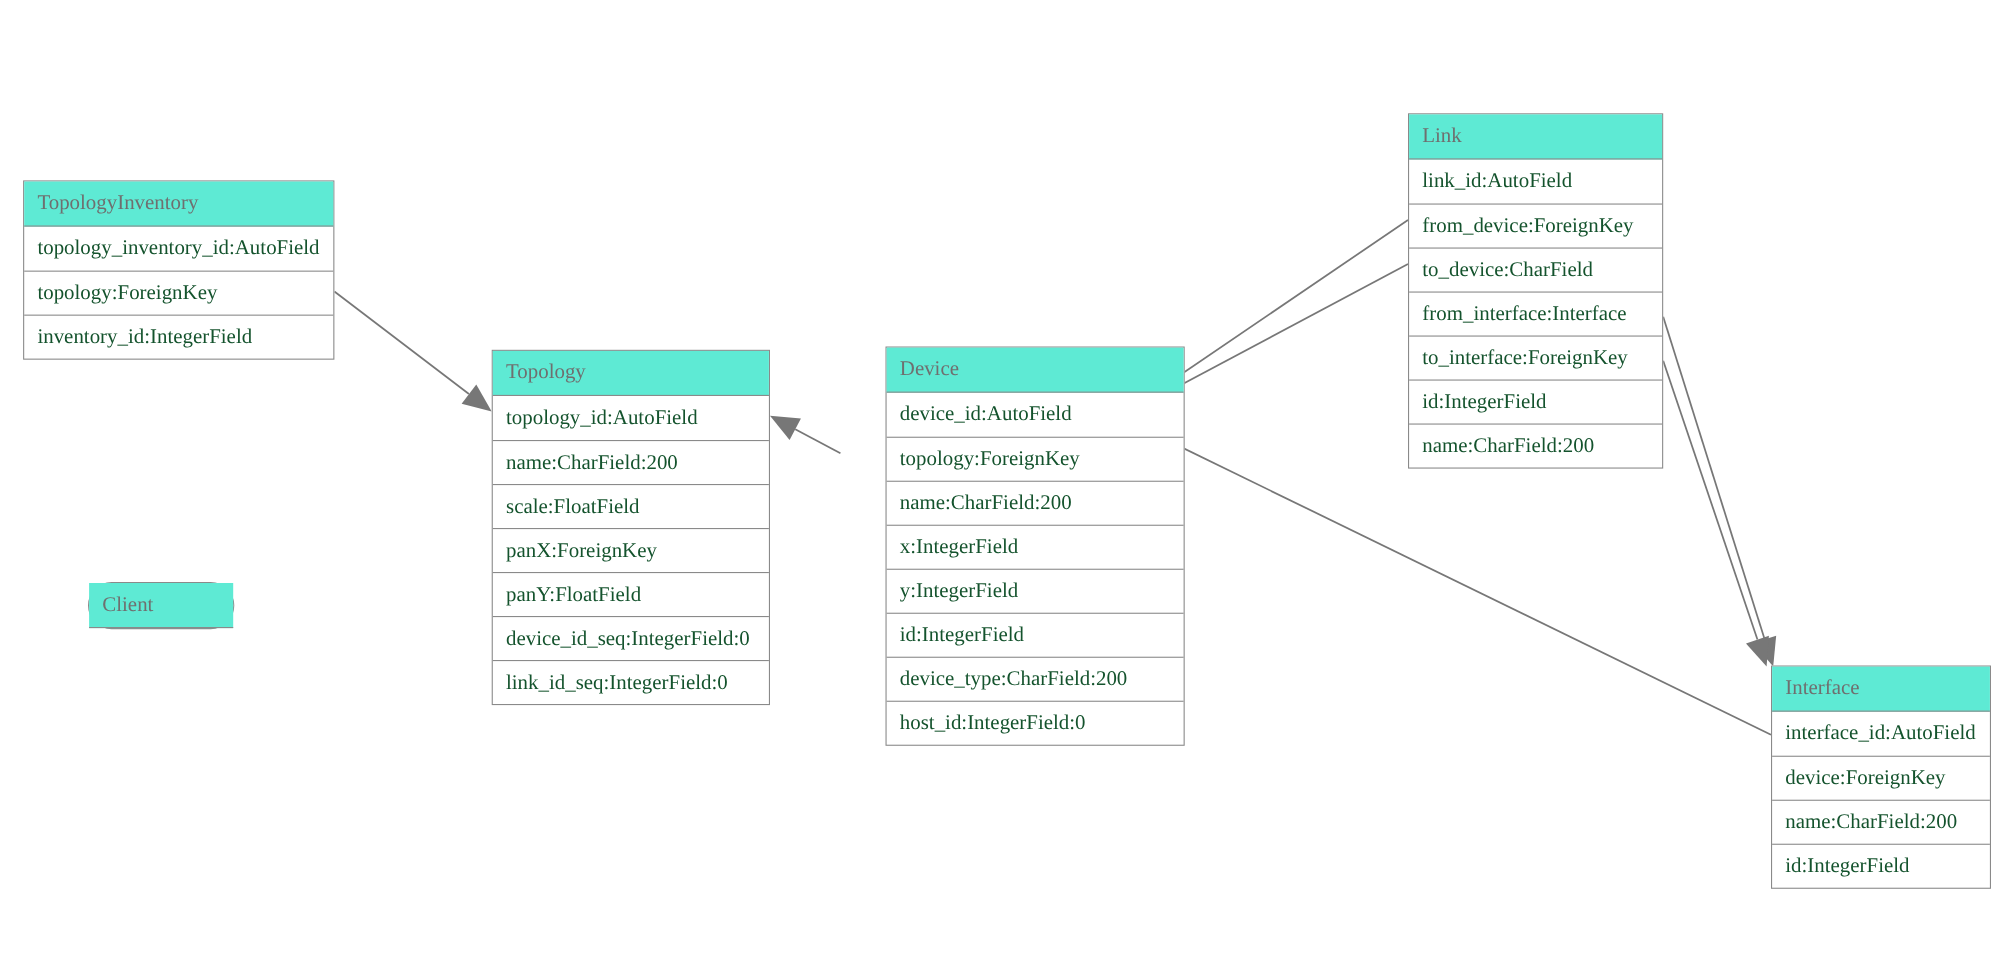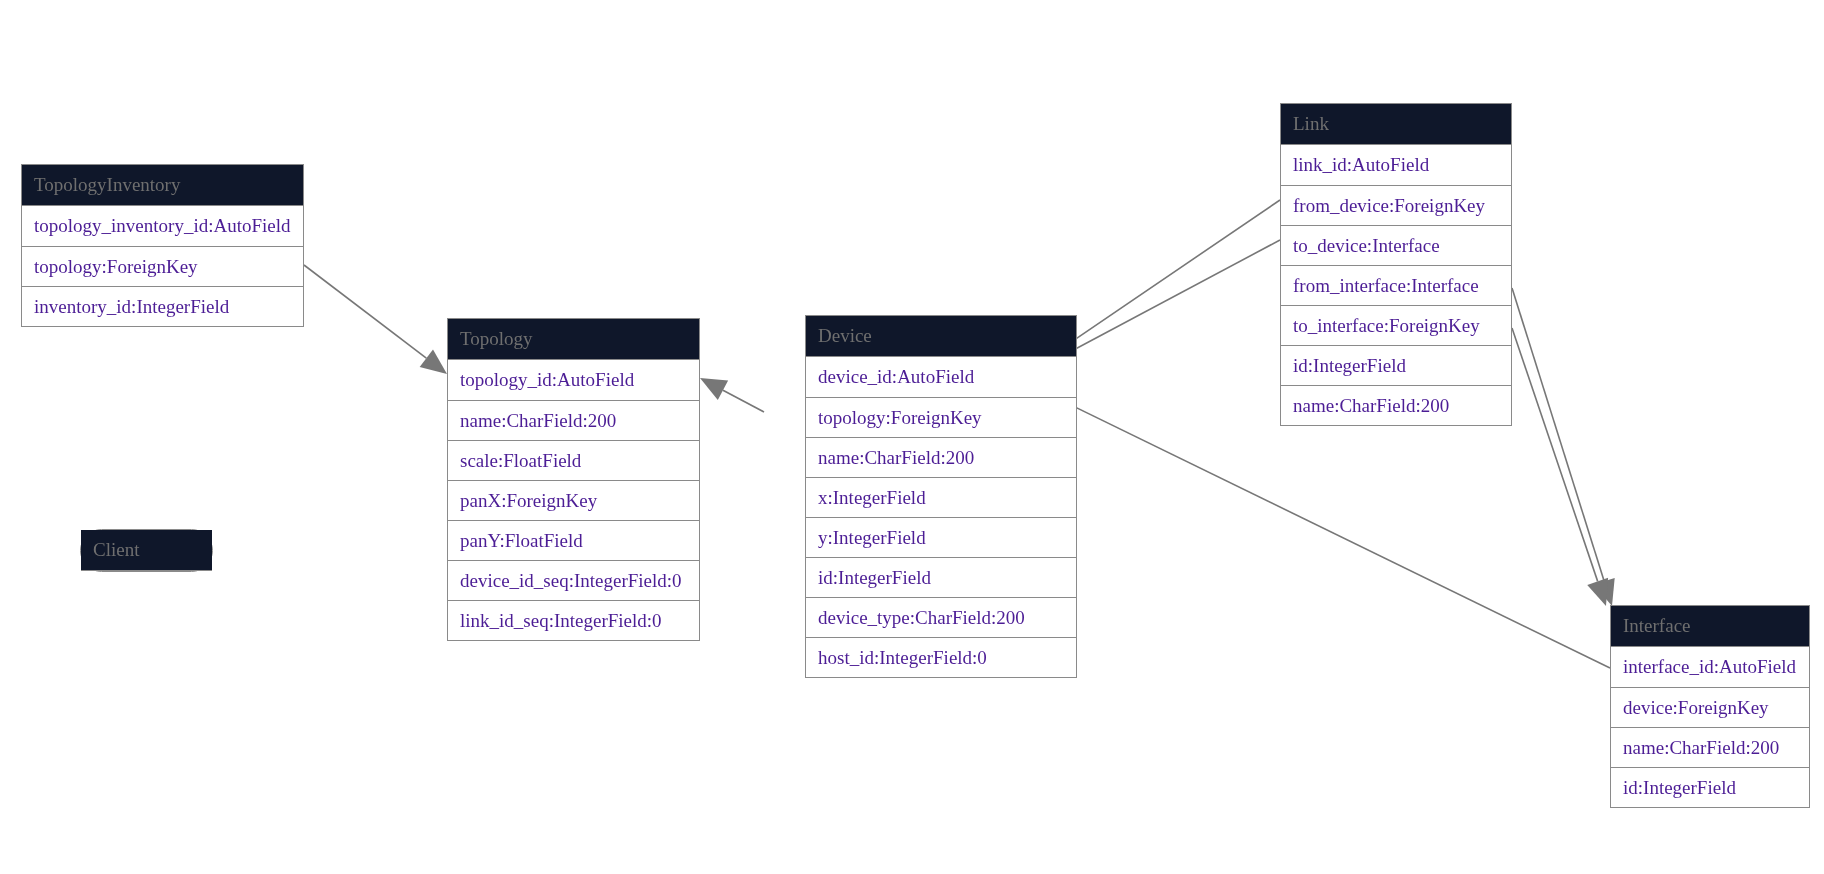--- a/index.html
+++ b/index.html
@@ -27,38 +27,38 @@
   }
   .entity {
     position: absolute;
     box-sizing: border-box;
     border: 1px solid #8a8a8a;
     background: #ffffff;
     z-index: 2;
   }
   .entity-header {
     box-sizing: border-box;
-    background: #0f172a;
+    background: #5eead4;
     border-bottom: 1px solid #8a8a8a;
     color: #6f6f6f;
     font-size: 19px;
     line-height: 40px;
     height: 41px;
     padding: 0 0 0 12px;
     white-space: nowrap;
     overflow: hidden;
   }
   .entity-rows {
     display: block;
   }
   .entity-row {
     box-sizing: border-box;
     height: 40px;
     line-height: 39px;
-    color: #4c1d95;
+    color: #14532d;
     font-size: 19px;
     padding: 0 10px 0 12px;
     border-top: 1px solid #8a8a8a;
     white-space: nowrap;
     overflow: hidden;
   }
   .entity-row:first-child {
     border-top: none;
   }
 </style>
@@ -130,21 +130,21 @@
           <div class="entity-row">id:IntegerField</div>
           <div class="entity-row">device_type:CharField:200</div>
           <div class="entity-row">host_id:IntegerField:0</div>
         </div>
       </div>
       <div class="entity" style="left: 1280px; top: 103px; width: 232px;">
         <div class="entity-header">Link</div>
         <div class="entity-rows">
           <div class="entity-row">link_id:AutoField</div>
           <div class="entity-row">from_device:ForeignKey</div>
-          <div class="entity-row">to_device:Interface</div>
+          <div class="entity-row">to_device:CharField</div>
           <div class="entity-row">from_interface:Interface</div>
           <div class="entity-row">to_interface:ForeignKey</div>
           <div class="entity-row">id:IntegerField</div>
           <div class="entity-row">name:CharField:200</div>
         </div>
       </div>
       <div class="entity" style="left: 1610px; top: 570px; width: 200px; margin-top: 35px;">
         <div class="entity-header">Interface</div>
         <div class="entity-rows">
           <div class="entity-row">interface_id:AutoField</div>

